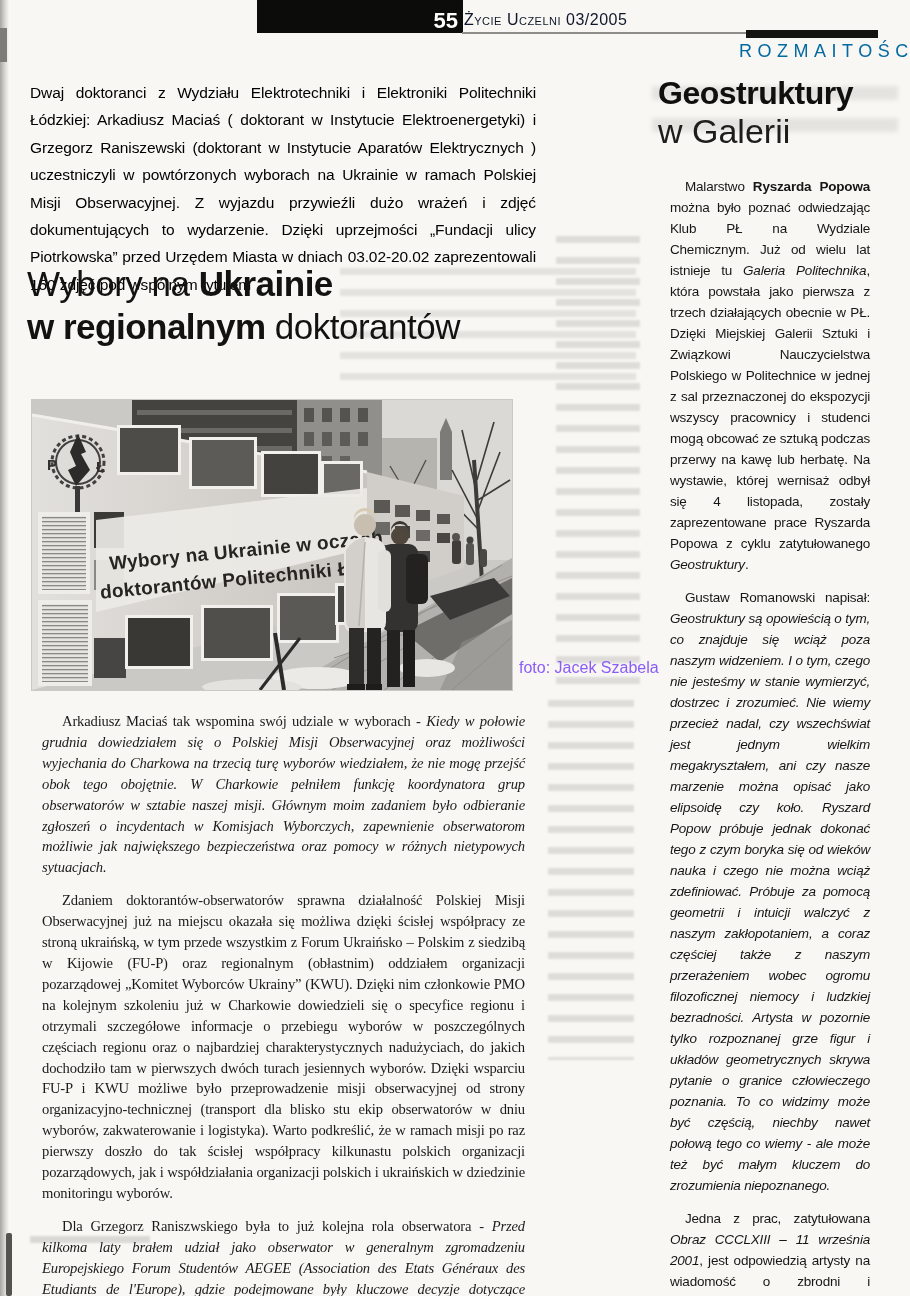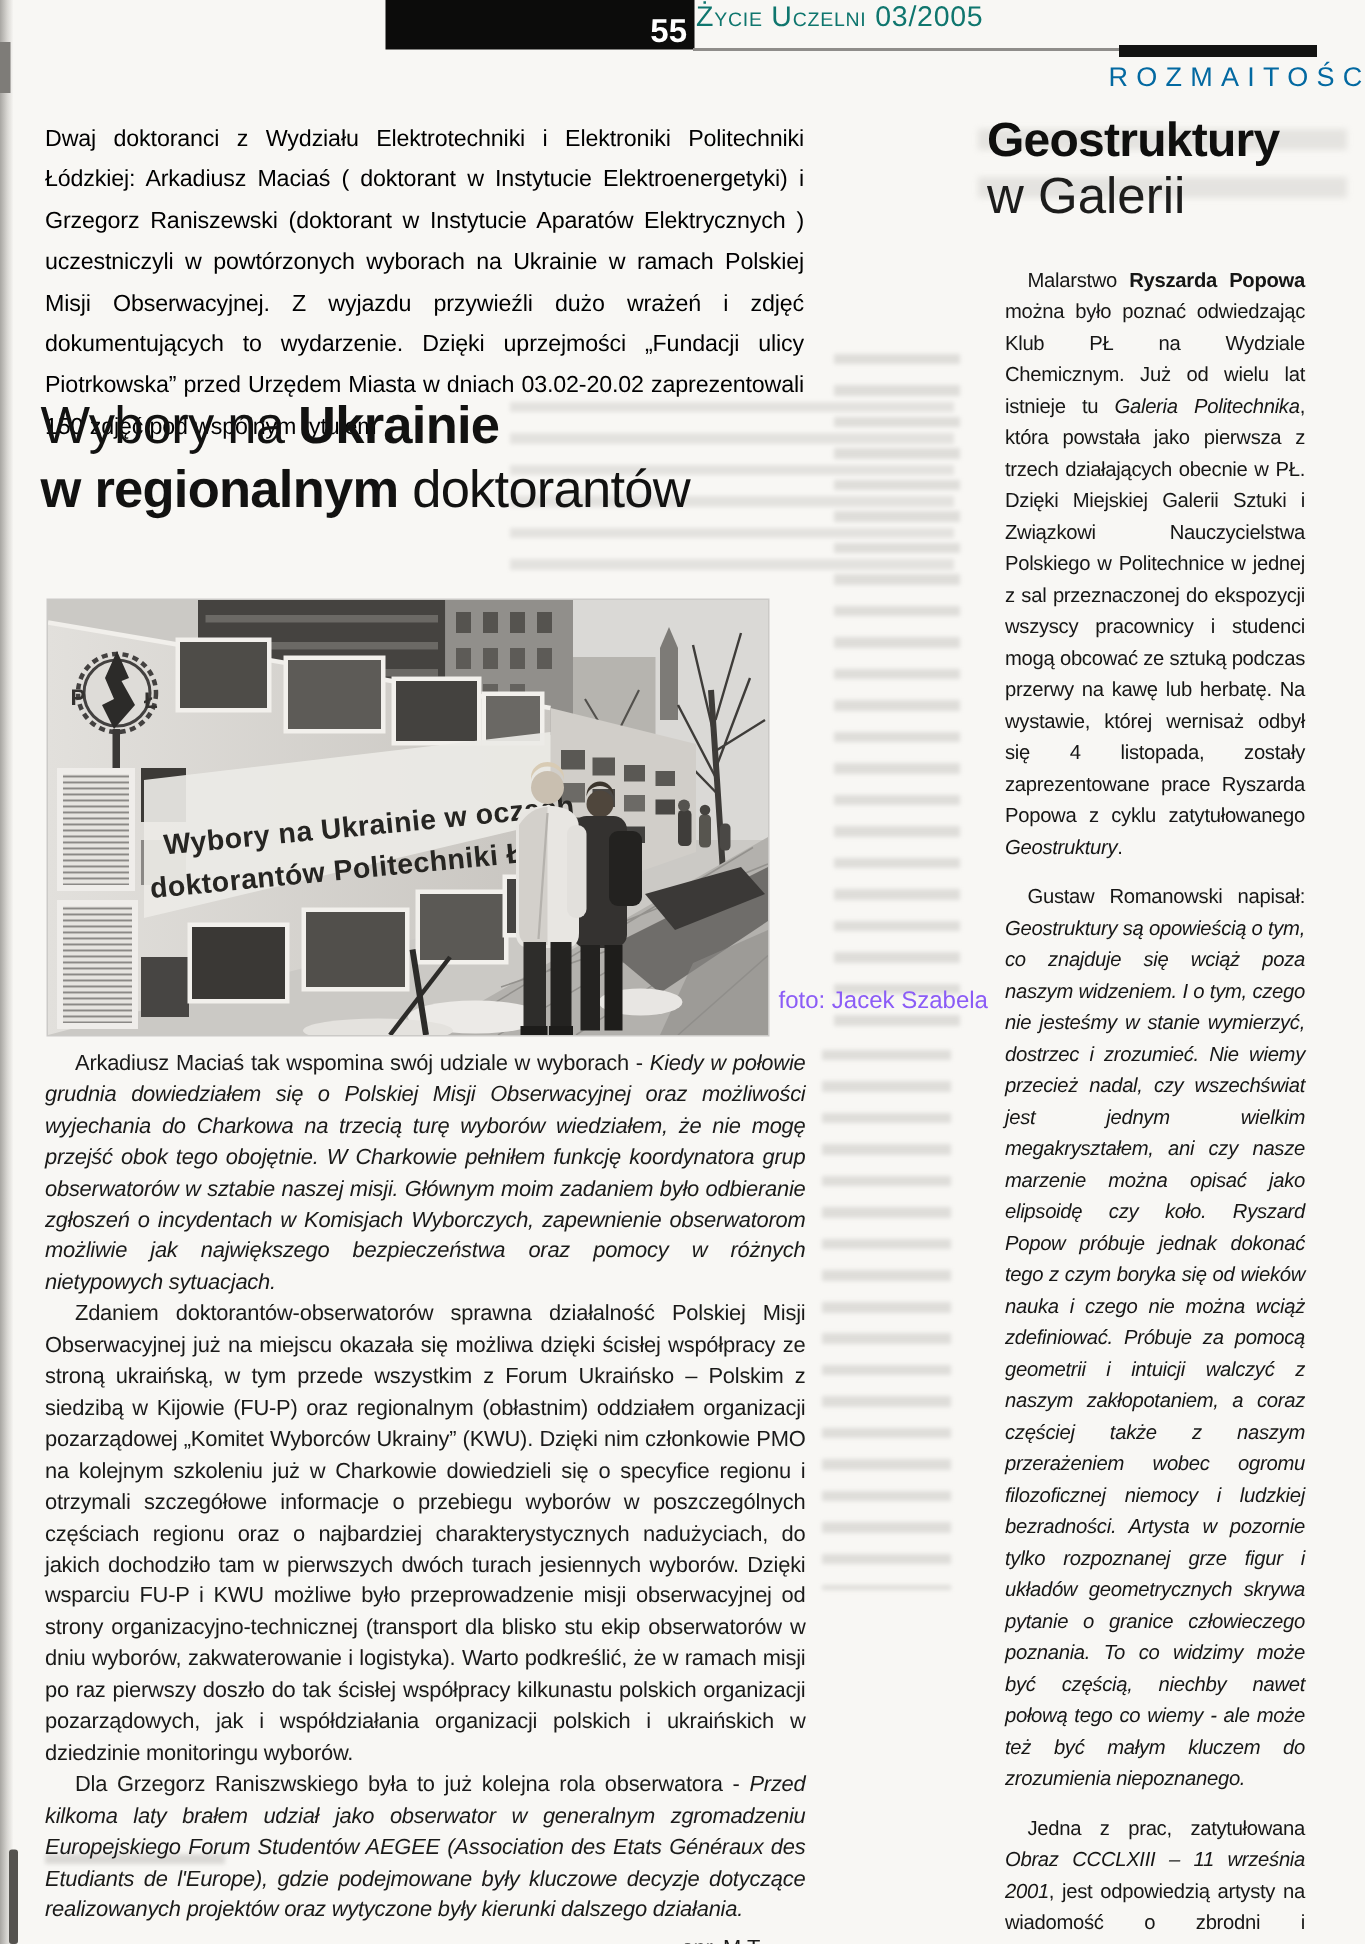--- a/index.html
+++ b/index.html
@@ -10,34 +10,34 @@
   
   .edge{left:0;top:0;width:9px;height:1296px;background:linear-gradient(90deg,#a8a6a2,#d9d7d3 55%,rgba(0,0,0,0));z-index:1;}
   .edge-mark-top{left:0;top:28px;width:7px;height:34px;background:#7e7c78;z-index:1;}
   .edge-dark-bottom{left:6px;top:1233px;width:6px;height:63px;background:#55534f;border-radius:2px;z-index:1;}
   .ghost{background:repeating-linear-gradient(180deg,#b5b3af 0px,#b5b3af 7px,rgba(0,0,0,0) 7px,rgba(0,0,0,0) 21px);opacity:.38;filter:blur(1.3px);z-index:1;}
   .ghost-big{background:repeating-linear-gradient(180deg,#b3b1ad 0px,#b3b1ad 14px,rgba(0,0,0,0) 14px,rgba(0,0,0,0) 32px);opacity:.28;filter:blur(2px);z-index:1;}
 
   
   .block55{left:257px;top:0;width:206px;height:33px;background:#0c0c0b;z-index:2;}
   .block55 .num{position:absolute;right:5px;bottom:0px;color:#ffffff;font-weight:bold;font-size:22px;line-height:24px;}
-  .journal{left:464px;top:1px;font-size:19px;font-variant:small-caps;letter-spacing:.5px;color:#0f766e;z-index:2;}
+  .journal{left:464px;top:11px;font-size:16px;font-variant:small-caps;letter-spacing:.5px;color:#0f172a;z-index:2;}
   .hrule{left:462px;top:32px;width:416px;height:2px;background:#8f8d8a;z-index:2;}
   .secbar{left:746px;top:30px;width:132px;height:8px;background:#131312;z-index:3;}
   .seclabel{left:739px;top:41px;font-size:18px;letter-spacing:5.5px;color:#0369a1;z-index:2;white-space:nowrap;}
 
   
   .intro{left:30px;top:79px;width:506px;font-size:15.5px;line-height:27.4px;text-align:justify;color:#000000;letter-spacing:-.1px;z-index:2;hyphens:auto;}
   .headline{left:27px;top:262px;width:560px;font-size:35px;line-height:43px;color:#121211;letter-spacing:-.5px;z-index:2;}
   .hl-b{font-weight:bold;}
   .photo{left:32px;top:400px;width:480px;height:290px;z-index:2;box-shadow:0 0 0 1px rgba(120,118,114,.35);}
   .photo svg{display:block;}
   .photo-caption{left:519px;top:659px;font-size:16px;color:#8b5cf6;z-index:2;white-space:nowrap;}
   .bodycol{left:30px;top:699px;width:507px;font-size:14.6px;line-height:20.9px;text-align:justify;color:#1a1a19;letter-spacing:-.15px;z-index:2;hyphens:auto;}
-  .bodycol p{margin:0;text-indent:20px;}
+  .bodycol p{margin:12px;text-indent:20px;font-family:Liberation Serif, serif;}
   .q{font-style:italic;}
   .sign{margin-top:5px;text-align:right;font-size:14.6px;}
   .sign-left{padding-right:28px;}
 
   
   .rightcol{left:658px;top:74px;width:224px;color:#161615;z-index:2;}
   .rtitle1{font-size:32px;font-weight:bold;letter-spacing:-.5px;line-height:38px;margin:0;color:#0f0f0e;}
   .rtitle2{font-size:34px;font-weight:normal;line-height:38px;margin:0;color:#1d1d1c;}
   .rbody{margin-top:26px;font-size:13.5px;line-height:21px;text-align:justify;letter-spacing:-.2px;hyphens:auto;}
   .rbody p{margin:12px;text-indent:15px;}

